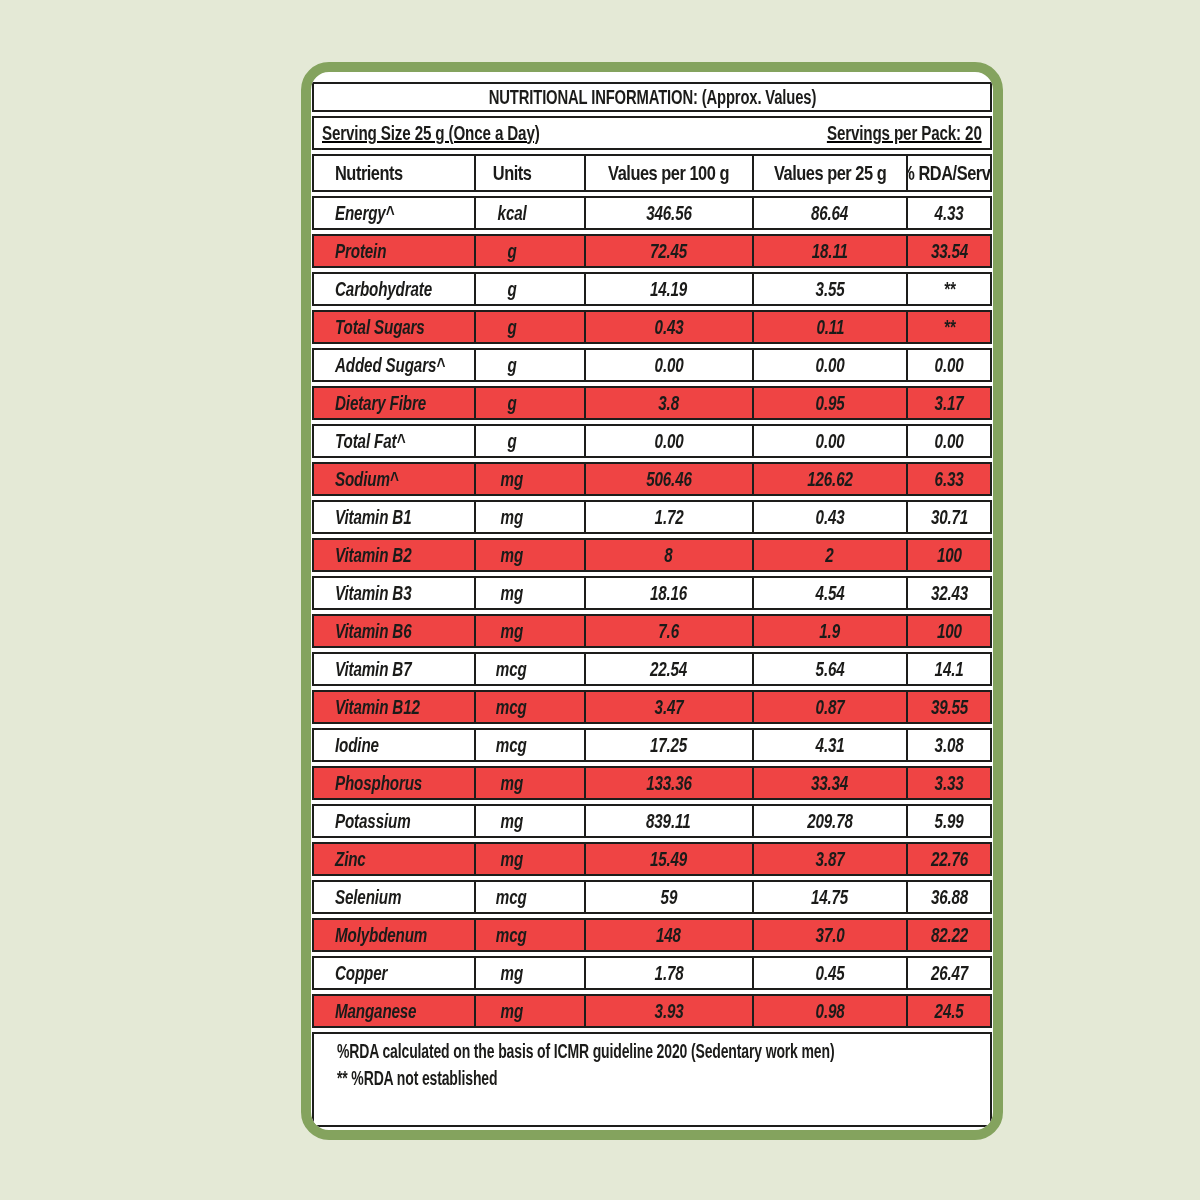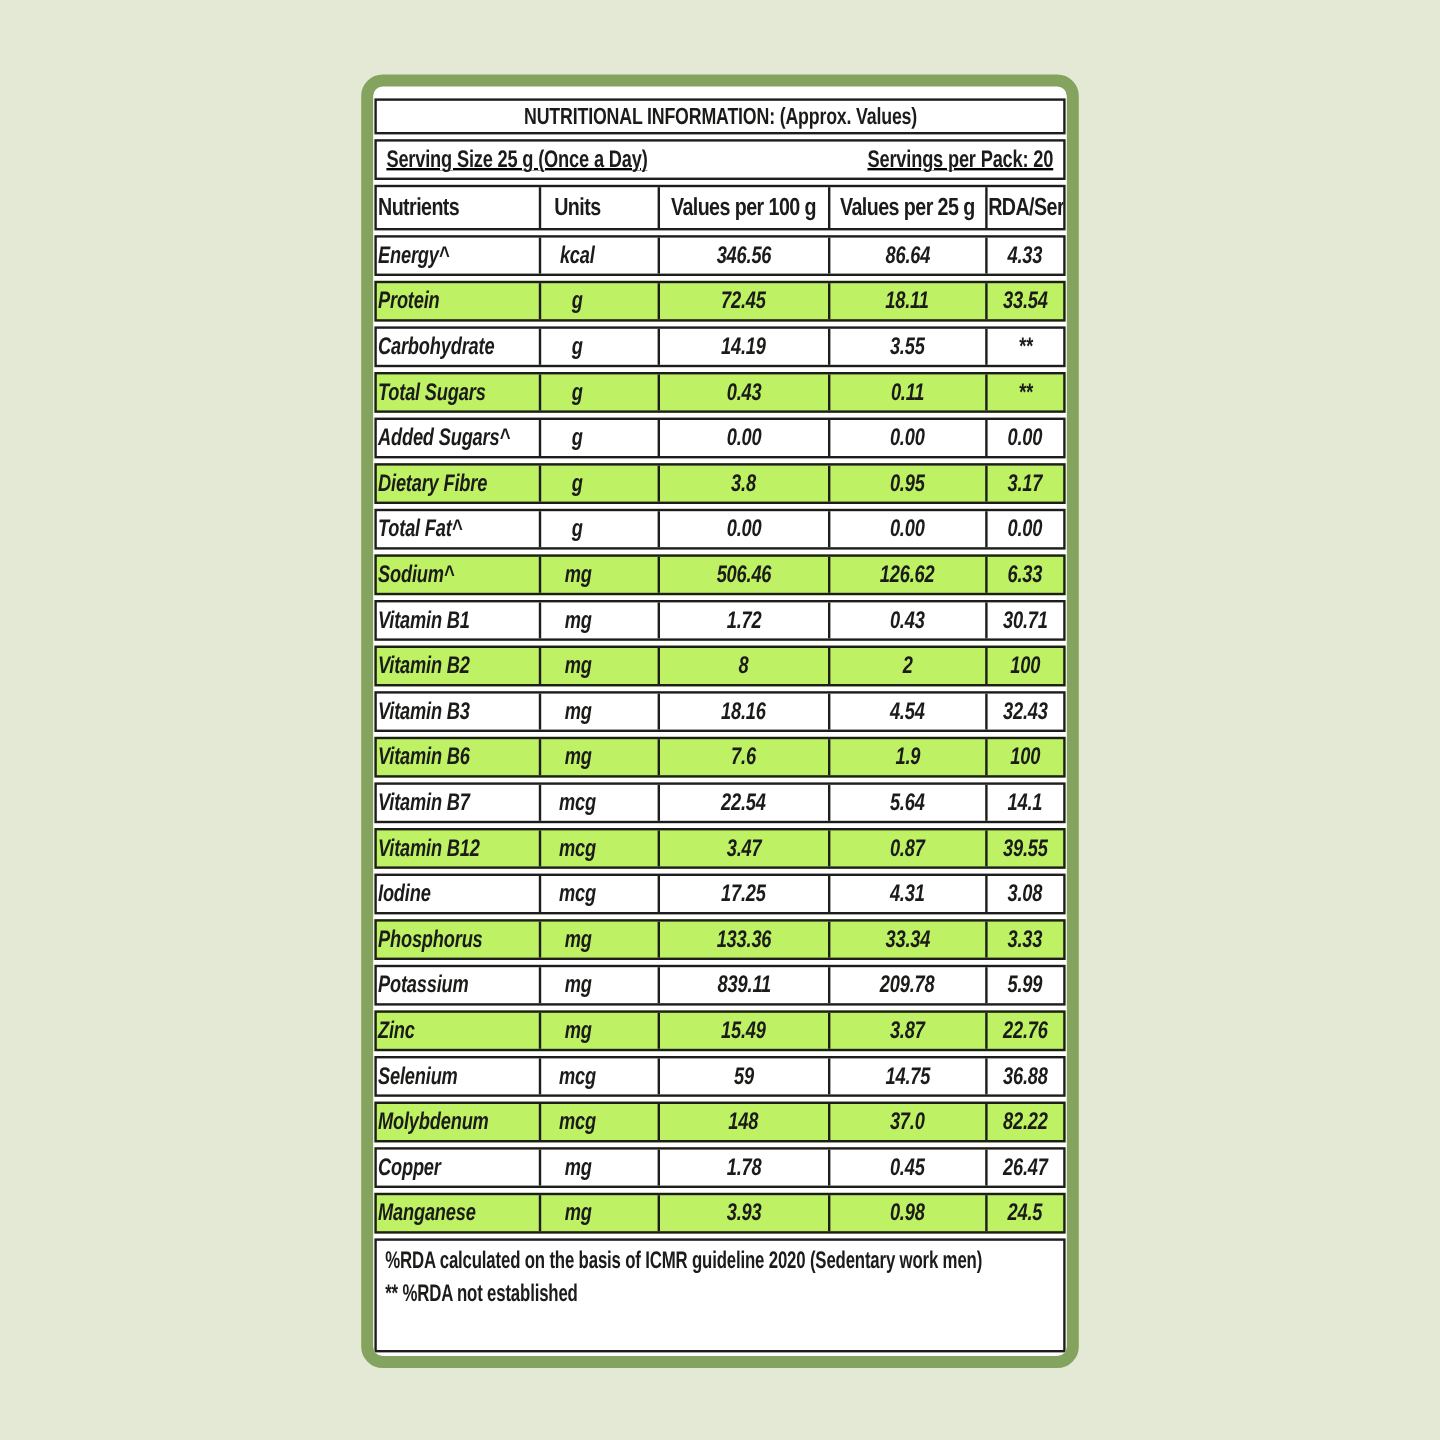--- a/index.html
+++ b/index.html
@@ -2,53 +2,53 @@
 <html><head>
 <meta charset="utf-8">
 <style>
   html,body{margin:0;padding:0;}
   body{
     width:1200px;height:1200px;position:relative;
     background:#e4e9d6;
     font-family:"Liberation Sans", sans-serif;
   }
   .card{
-    position:absolute;left:301px;top:62px;width:598px;height:1078px;
+    position:absolute;left:301px;top:62px;width:702px;height:1078px;
     box-sizing:border-box;background:#ffffff;
-    border:10px solid #84a35e;border-radius:18px;
+    border:10px solid #84a35e;border-radius:28px;
     overflow:hidden;
     padding:10px 1px 3px 1px;
   }
   .stack{display:flex;flex-direction:column;gap:4px;height:100%;box-sizing:border-box;}
   .box,.trow{border:2.5px solid #1d1d1b;box-sizing:border-box;flex:0 0 auto;background:#fff;}
   .title-box{height:30px;border-width:2px;display:flex;align-items:center;justify-content:center;}
   .serving-box{height:34px;display:flex;align-items:center;justify-content:space-between;padding:0 8px;text-decoration:underline;}
   .trow{display:flex;align-items:stretch;height:38px;}
   .tbody{display:flex;flex-direction:column;gap:4px;flex:0 0 auto;}
   .tbody .trow{height:34px;font-style:italic;}
-  .trow.gray{background:#bef264;}
+  .trow.gray{background:#ef4444;}
   .cell{display:flex;align-items:center;justify-content:center;box-sizing:border-box;overflow:hidden;}
   .cell + .cell{border-left:2.5px solid #1d1d1b;}
-  .c-nut{flex:0 0 23.6%;justify-content:flex-start;padding-left:1px;}
+  .c-nut{flex:0 0 23.6%;justify-content:flex-start;padding-left:21px;}
   .c-unit{flex:0 0 11%;}
   .c-100{flex:0 0 24.8%;margin-left:36px;}
   .c-25{flex:0 0 22.9%;}
   .c-rda{flex:1 1 auto;}
   .ct{
     display:inline-block;white-space:nowrap;
     font-weight:bold;font-size:20px;letter-spacing:-0.2px;color:#1b1b19;
     transform:scaleX(0.76);
   }
   .o-l{transform-origin:0 50%;}
   .o-c{transform-origin:50% 50%;}
   .o-r{transform-origin:100% 50%;}
   .title-text{font-size:19.5px;}
   .header-row .ct{font-size:20.5px;letter-spacing:-0.6px;transform:scaleX(0.80);}
   .footer-box{flex:1 1 auto;padding:4px 7px;display:flex;flex-direction:column;justify-content:flex-start;}
-  .fline{line-height:27px;height:27px;}
+  .fline{line-height:27px;height:27px;margin-left:16px;}
   .footer-box .ct{font-size:20px;transform:scaleX(0.70);}
 </style>
 </head>
 <body>
 
 <div class="card">
   <div class="stack">
 
     <div class="box title-box">
       <span class="ct o-c title-text">NUTRITIONAL INFORMATION: (Approx. Values)</span>

